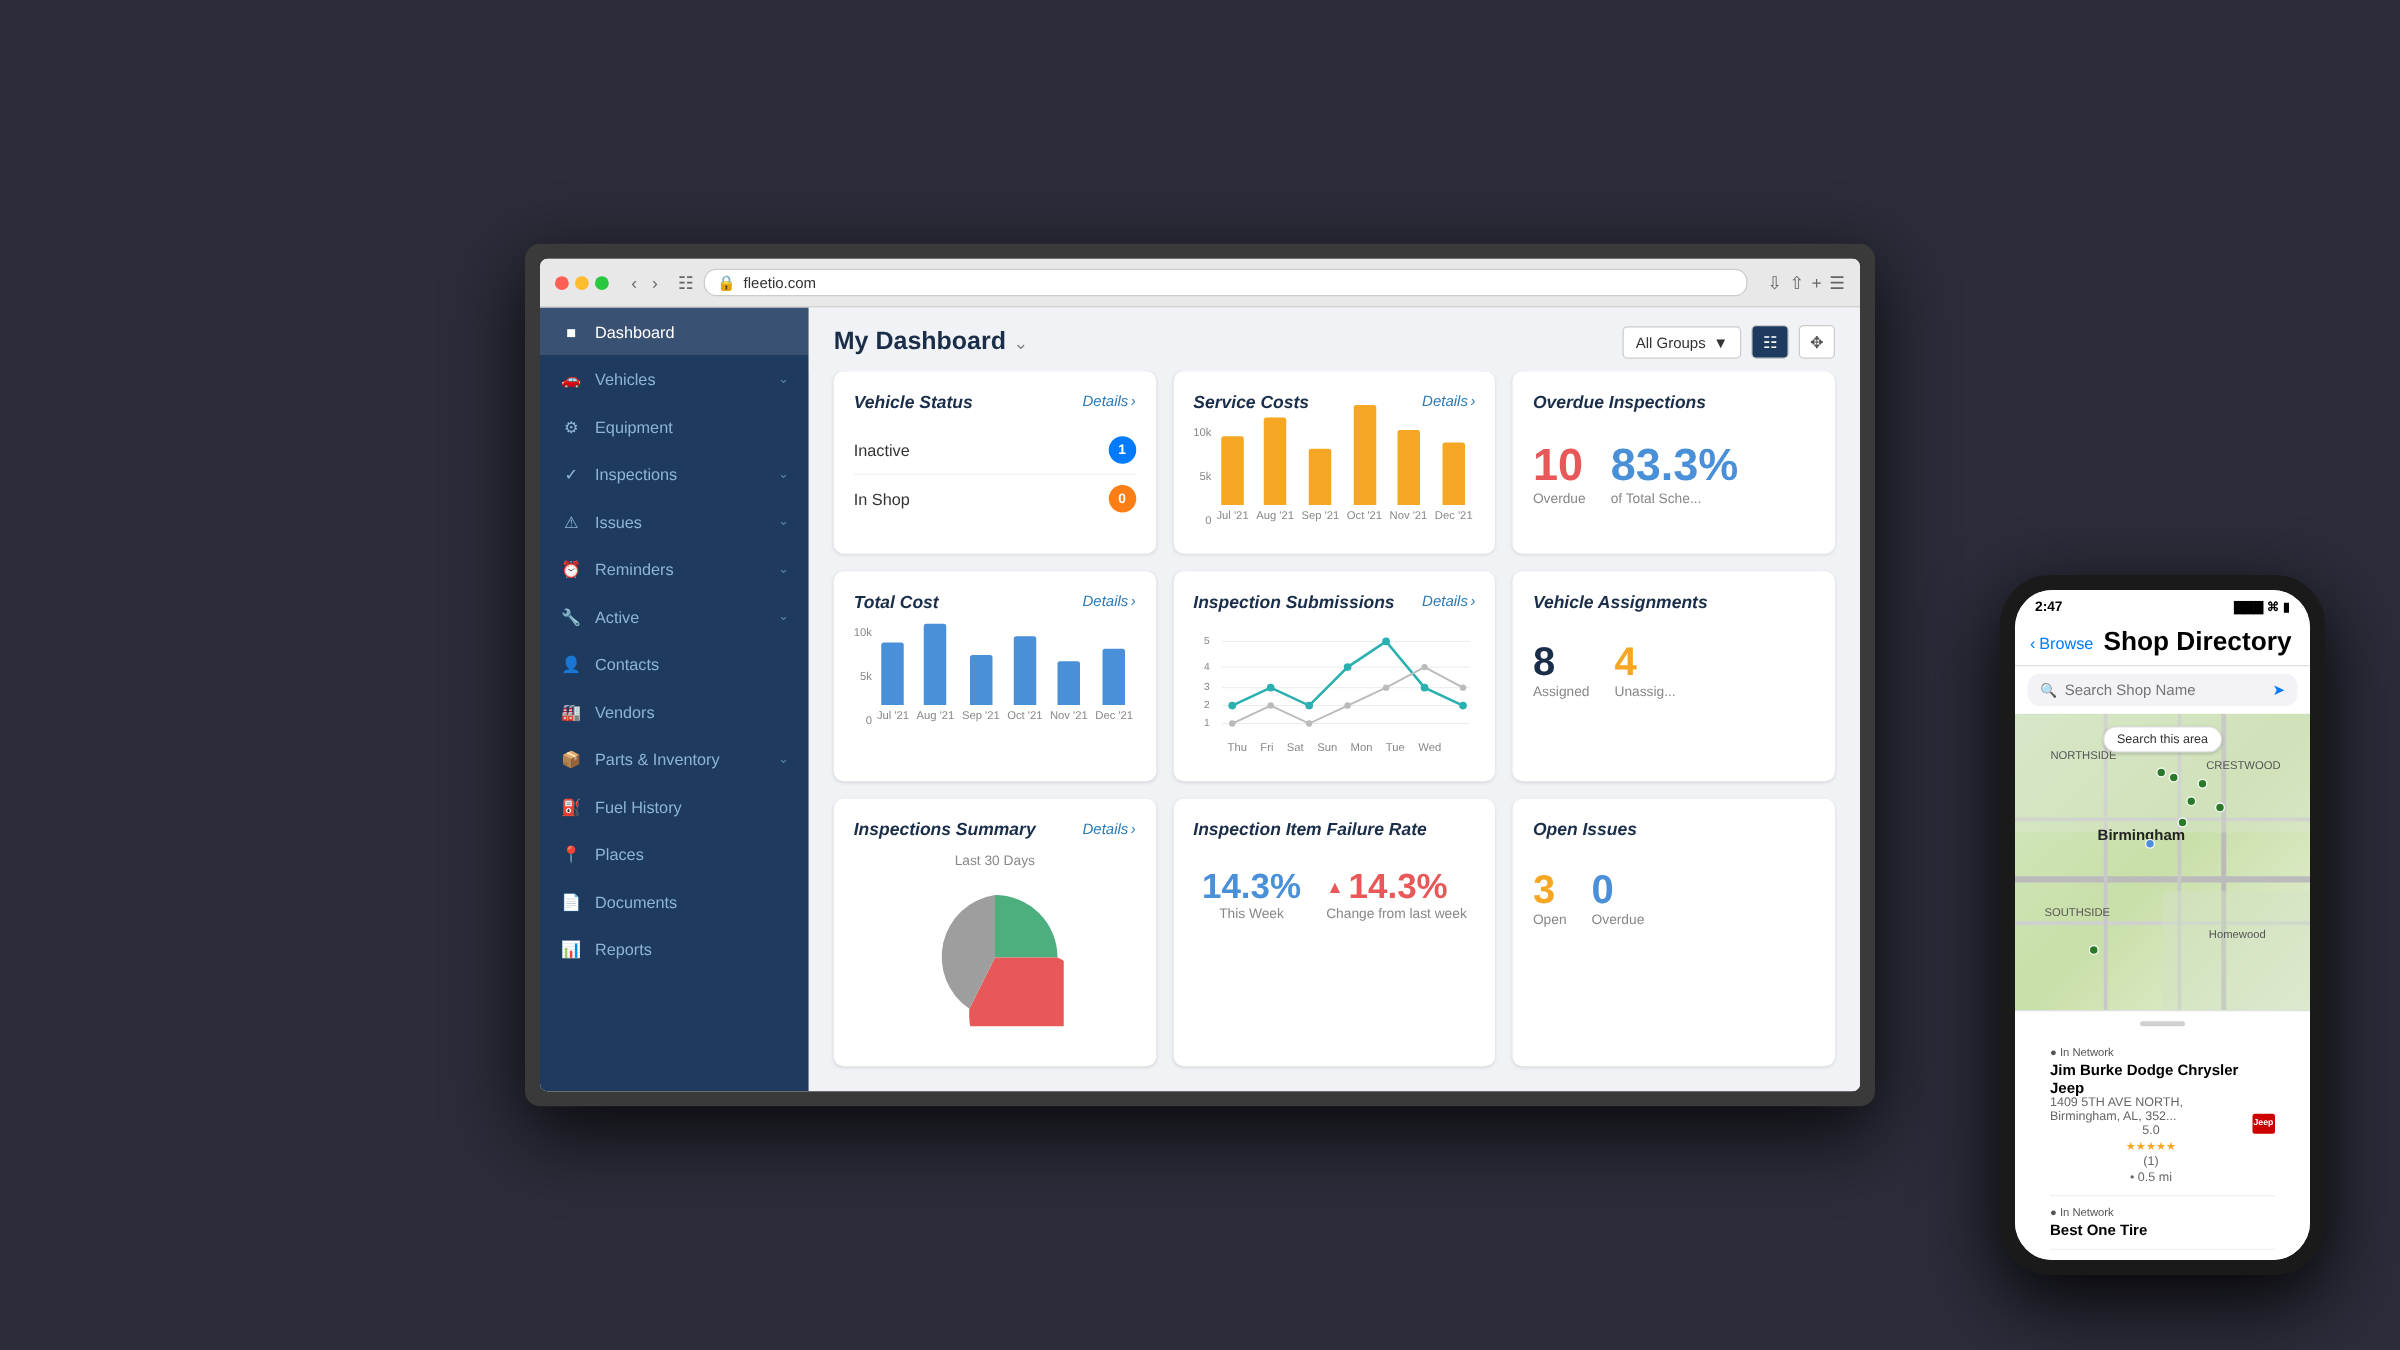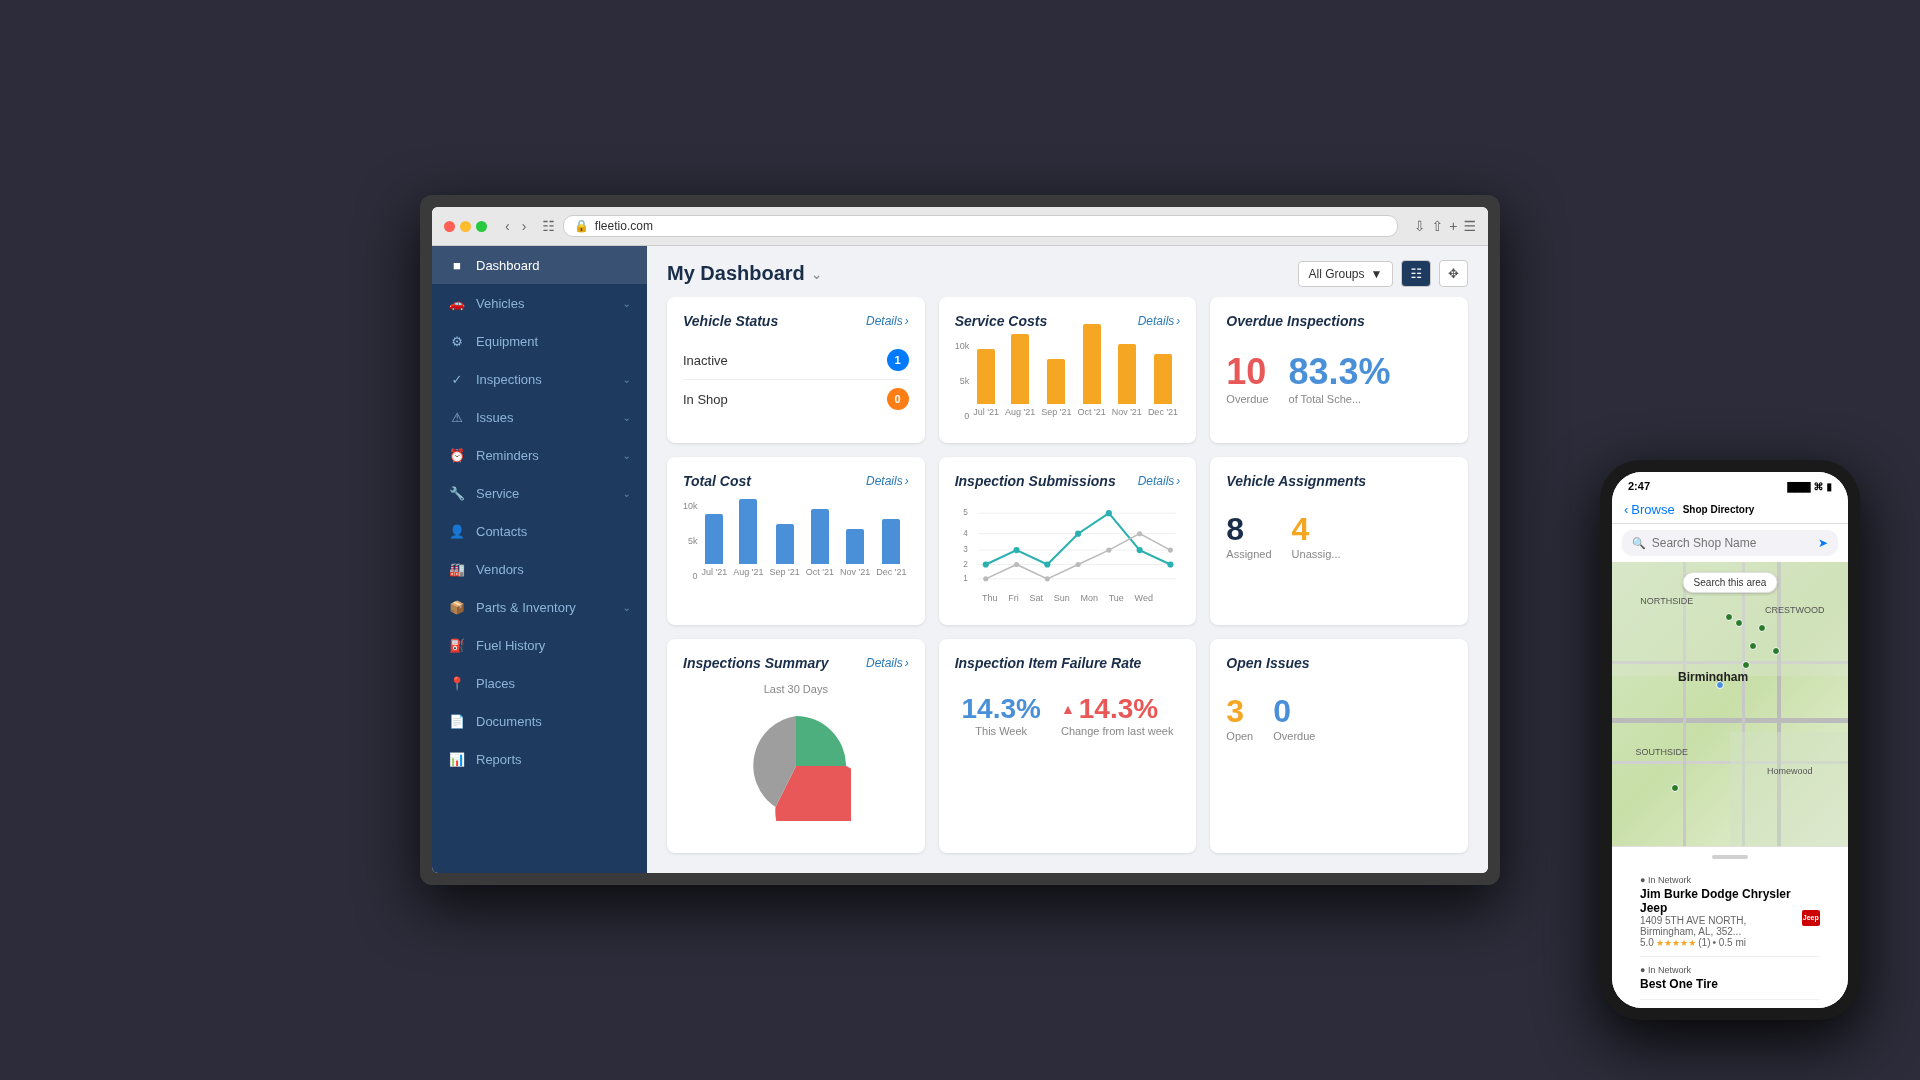--- a/index.html
+++ b/index.html
@@ -304,21 +304,21 @@
       background: #fff;
       padding: 6px 12px;
       display: flex;
       align-items: center;
       border-bottom: 1px solid #e0e0e0;
       gap: 8px;
       flex-shrink: 0;
     }
 
     .phone-nav-back { color: #007aff; font-size: 13px; cursor: pointer; display: flex; align-items: center; gap: 3px; }
-    .phone-nav-title { font-size: 10px; font-weight: 600; color: #000; }
+    .phone-nav-title { font-size: 21px; font-weight: 600; color: #000; }
 
     .phone-search-bar {
       background: #f2f2f7;
       margin: 6px 10px;
       border-radius: 10px;
       padding: 6px 10px;
       display: flex;
       align-items: center;
       gap: 6px;
       flex-shrink: 0;
@@ -371,21 +371,21 @@
     }
 
     .shop-item {
       padding: 8px 0;
       border-bottom: 1px solid #f0f0f0;
     }
 
     .shop-item-header { display: flex; align-items: center; gap: 6px; margin-bottom: 2px; }
     .shop-name { font-size: 12px; font-weight: 600; color: #000; }
     .shop-address { font-size: 10px; color: #666; }
-    .shop-rating { font-size: 10px; color: #666; display: flex; align-items: center; gap: 2px; }
+    .shop-rating { font-size: 10px; color: #666; display: flex; align-items: center; gap: 2px; flex-direction: column; }
     .star { color: #f5a623; font-size: 9px; }
     .shop-logo { width: 24px; height: 16px; background: #cc0000; border-radius: 2px; display: flex; align-items: center; justify-content: center; font-size: 7px; color: #fff; font-weight: 700; }
 
     
     svg { display: block; }
 
     .last-30 { font-size: 11px; color: #888; text-align: center; margin-bottom: 6px; }
   </style>
 </head>
 <body>
@@ -444,21 +444,21 @@
             <span class="sidebar-label">Issues</span>
             <span class="sidebar-chevron">⌄</span>
           </div>
           <div class="sidebar-item">
             <div class="sidebar-icon">⏰</div>
             <span class="sidebar-label">Reminders</span>
             <span class="sidebar-chevron">⌄</span>
           </div>
           <div class="sidebar-item">
             <div class="sidebar-icon">🔧</div>
-            <span class="sidebar-label">Service</span>
+            <span class="sidebar-label">Active</span>
             <span class="sidebar-chevron">⌄</span>
           </div>
           <div class="sidebar-item">
             <div class="sidebar-icon">👤</div>
             <span class="sidebar-label">Contacts</span>
           </div>
           <div class="sidebar-item">
             <div class="sidebar-icon">🏭</div>
             <span class="sidebar-label">Vendors</span>
           </div>

